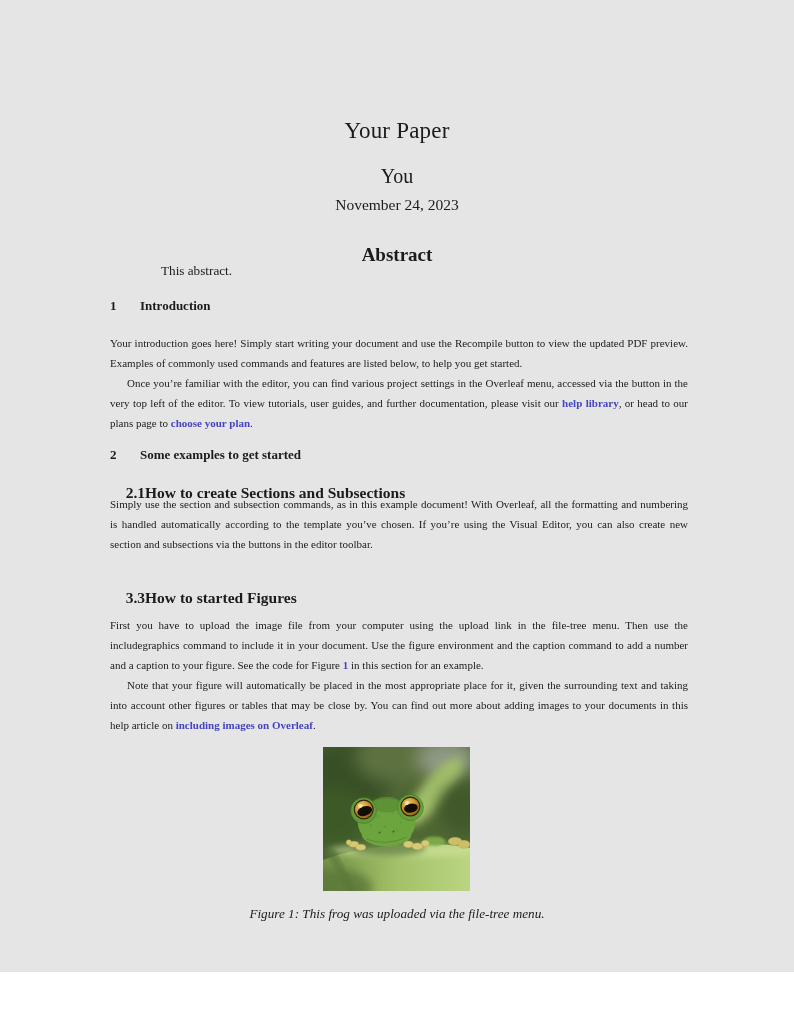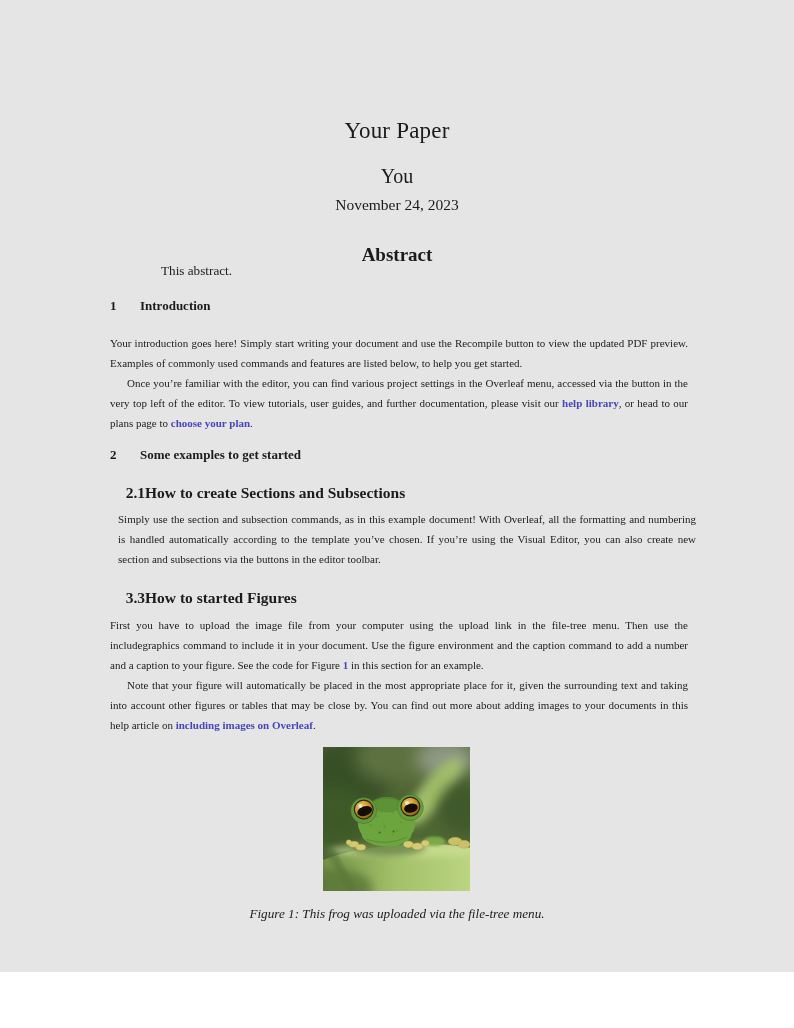--- a/index.html
+++ b/index.html
@@ -26,21 +26,21 @@
   .sec2-head{top:447px;}
   .sub21-head{top:484px;}
   .sub22-head{top:589px;}
   .body-block{
     position:absolute;left:110px;width:578px;
     font-size:11px;line-height:20px;text-align:justify;
   }
   .body-block p{margin:0;}
   .body-block p.indent{text-indent:17px;}
   .intro-block{top:333px;}
-  .sub21-block{top:509px;margin-left:8px;}
+  .sub21-block{top:494px;}
   .sub22-block{top:615px;}
   a.doclink{text-decoration:none;cursor:pointer;font-weight:bold;}
   .figure-wrap{
     position:absolute;left:323px;top:747px;width:147px;height:144px;
   }
   .figure-wrap svg{display:block;width:147px;height:144px;}
   .figure-caption{top:906px;font-size:13.2px;font-style:italic;}
   .page-number{top:978px;font-size:13.2px;color:#3c3c3c;}
 </style>
 </head>

